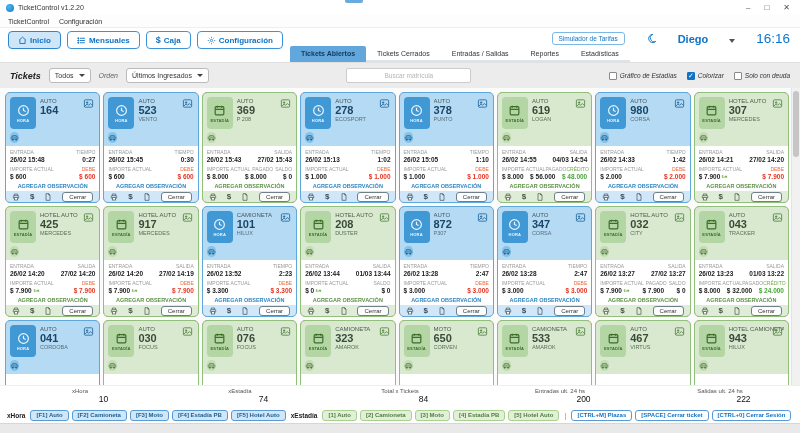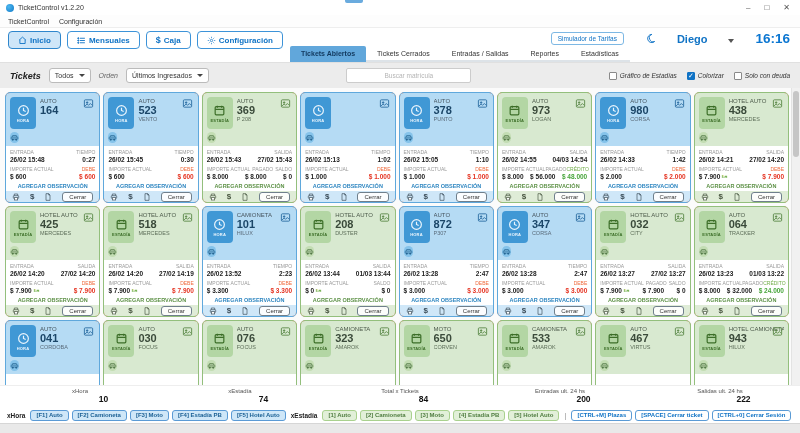--- a/index.html
+++ b/index.html
@@ -24,21 +24,21 @@
   .nav-btn { display:inline-flex; align-items:center; gap:3px; border:1px solid #3d93d8; border-radius:4px; background:#fff; color:#1073c5; font-size:8px; font-weight:bold; padding:3px 9px; height:18px; cursor:pointer; }
   .nav-btn.active { background:#cfe6f8; border-color:#2f86cc; }
   .nav-btn svg { width:9px; height:9px; }
   .nav-btn .dollar { font-size:9px; font-weight:bold; }
 
   .right-cluster { position:absolute; top:3px; right:10px; display:flex; align-items:center; gap:21px;margin-left:48px; }
   .sim-btn { border:1px solid #7db8e4; border-radius:3px; background:#fff; color:#1073c5; font-size:6.5px; padding:2px 6px; cursor:pointer; }
   .moon { width:11px; height:11px; color:#1073c5; }
   .user-name { font-size:11px; font-weight:bold; color:#1073c5; }
   .caret { width:0; height:0; border-left:3px solid transparent; border-right:3px solid transparent; border-top:4px solid #555; margin-top:5px; }
-  .clock-time { font-size:13.5px; font-weight:bold; color:#0b76d1; }
+  .clock-time { font-size:13.5px; font-weight:normal; color:#0b76d1; }
 
   .tabs { position:absolute; left:290px; bottom:0; display:flex; }
   .tab { font-size:7px; color:#333; padding:4px 11px 3px; border-bottom:2px solid #dde3e8; cursor:pointer; white-space:nowrap; }
   .tab.active { background:#61a7db; color:#12395e; font-weight:bold; border-bottom:2px solid #61a7db; border-radius:2px 2px 0 0; }
 
   
   .filterbar { height:26px; background:#ececec; display:flex; align-items:center; padding:0 10px; gap:6px; border-top:1px solid #e0e0e0; }
   .f-title { font-size:9px; font-weight:bold; font-style:italic; color:#222; margin-right:2px; }
   .f-select { display:inline-flex; align-items:center; justify-content:space-between; gap:5px; background:#fff; border:1px solid #bbb; border-radius:3px; font-size:7px; color:#333; padding:2px 5px; height:15px; cursor:pointer; }
   .f-select .sel-caret { width:0; height:0; border-left:3px solid transparent; border-right:3px solid transparent; border-top:3.5px solid #444; }
@@ -107,21 +107,21 @@
   .m-hora .cfoot { background:#cfe7f8; color:#3b4c58; }
   .m-estadia .cfoot { background:#dfecd7; color:#47543f; }
   .cfoot svg { width:8px; height:8px; cursor:pointer; }
   .cfoot .f-dollar { font-size:8px; font-weight:bold; cursor:pointer; }
   .cerrar { font-size:6px; padding:1px 6px; border:1px solid #6f7f8c; border-radius:3px; background:rgba(255,255,255,.9); color:#333; cursor:pointer; }
 
   
   .summary { height:22px; display:flex; background:#fff; border-top:1px solid #eee; }
   .sum-item { flex:1; text-align:center; padding-top:2px; }
   .sum-label { font-size:6px; color:#555; }
-  .sum-value { font-size:8.5px; font-weight:bold; color:#111;padding-left:47px; }
+  .sum-value { font-size:8.5px; font-weight:normal; color:#111;padding-left:47px; }
 
   .shortcutbar { height:16px; display:flex; align-items:center; gap:3px; padding:0 5px; background:#fff; font-size:6px; }
   .sc-group-label { font-size:6.5px; font-weight:bold; color:#222; margin:0 2px; }
   .chip { border-radius:3px; padding:1.5px 5px; font-size:6px; font-weight:bold; cursor:pointer; white-space:nowrap; }
   .chip-blue { background:#cfe7f8; border:1px solid #5b9bd5; color:#195e92; }
   .chip-green { background:#e2f0d9; border:1px solid #a9d18e; color:#4e7c3f; }
   .chip-outline { background:#fff; border:1px solid #5b9bd5; color:#1073c5; }
   .sc-sep { color:#999; font-size:8px; margin:0 2px; }
 
   .bottom-strip { flex:1; background:#e9e9e9; border-top:1px solid #d6d6d6; }
@@ -440,20 +440,25 @@
     <div class="card-head">
       <div class="card-top">
         <div class="tile">
           <svg class="icon-clock" viewBox="0 0 24 24" fill="none" stroke="currentColor" stroke-width="2.2">
                   <circle cx="12" cy="12" r="9"></circle>
                   <path d="M12 7v5l4 2"></path>
                 </svg>
 
           <span class="tile-label">HORA</span>
         </div>
+        <div class="head-mid">
+          <span class="vtype">AUTO</span>
+          <span class="vnum">278</span>
+          <span class="vmodel">ECOSPORT</span>
+        </div>
         <svg class="imgicon" viewBox="0 0 24 24" fill="none" stroke="currentColor" stroke-width="2">
                 <rect x="3" y="4" width="18" height="16" rx="2"></rect>
                 <circle cx="9" cy="10" r="1.6" fill="currentColor"></circle>
                 <path d="M4 18l5-5 3 3 4-4 4 4"></path>
               </svg>
       </div>
       <button class="carbar">
         <svg viewBox="0 0 24 24" fill="currentColor" stroke="currentColor" stroke-width="1.8">
                 <path d="M5.5 11l1.6-4.2h9.8L18.5 11" fill="none"></path>
                 <rect x="3" y="11" width="18" height="5" rx="1.8" fill="none"></rect>
@@ -575,21 +580,21 @@
         <div class="tile">
 
           <svg class="icon-cal" viewBox="0 0 24 24" fill="none" stroke="currentColor" stroke-width="2.2">
                   <rect x="4" y="5" width="16" height="15" rx="2"></rect>
                   <path d="M8 3v4M16 3v4M4 10h16"></path>
                 </svg>
           <span class="tile-label">ESTADÍA</span>
         </div>
         <div class="head-mid">
           <span class="vtype">AUTO</span>
-          <span class="vnum">973</span>
+          <span class="vnum">619</span>
           <span class="vmodel">LOGAN</span>
         </div>
         <svg class="imgicon" viewBox="0 0 24 24" fill="none" stroke="currentColor" stroke-width="2">
                 <rect x="3" y="4" width="18" height="16" rx="2"></rect>
                 <circle cx="9" cy="10" r="1.6" fill="currentColor"></circle>
                 <path d="M4 18l5-5 3 3 4-4 4 4"></path>
               </svg>
       </div>
       <button class="carbar">
         <svg viewBox="0 0 24 24" fill="currentColor" stroke="currentColor" stroke-width="1.8">
@@ -713,21 +718,21 @@
         <div class="tile">
 
           <svg class="icon-cal" viewBox="0 0 24 24" fill="none" stroke="currentColor" stroke-width="2.2">
                   <rect x="4" y="5" width="16" height="15" rx="2"></rect>
                   <path d="M8 3v4M16 3v4M4 10h16"></path>
                 </svg>
           <span class="tile-label">ESTADÍA</span>
         </div>
         <div class="head-mid">
           <span class="vtype">HOTEL AUTO</span>
-          <span class="vnum">438</span>
+          <span class="vnum">307</span>
           <span class="vmodel">MERCEDES</span>
         </div>
         <svg class="imgicon" viewBox="0 0 24 24" fill="none" stroke="currentColor" stroke-width="2">
                 <rect x="3" y="4" width="18" height="16" rx="2"></rect>
                 <circle cx="9" cy="10" r="1.6" fill="currentColor"></circle>
                 <path d="M4 18l5-5 3 3 4-4 4 4"></path>
               </svg>
       </div>
       <button class="carbar">
         <svg viewBox="0 0 24 24" fill="currentColor" stroke="currentColor" stroke-width="1.8">
@@ -857,21 +862,21 @@
         <div class="tile">
 
           <svg class="icon-cal" viewBox="0 0 24 24" fill="none" stroke="currentColor" stroke-width="2.2">
                   <rect x="4" y="5" width="16" height="15" rx="2"></rect>
                   <path d="M8 3v4M16 3v4M4 10h16"></path>
                 </svg>
           <span class="tile-label">ESTADÍA</span>
         </div>
         <div class="head-mid">
           <span class="vtype">HOTEL AUTO</span>
-          <span class="vnum">518</span>
+          <span class="vnum">917</span>
           <span class="vmodel">MERCEDES</span>
         </div>
         <svg class="imgicon" viewBox="0 0 24 24" fill="none" stroke="currentColor" stroke-width="2">
                 <rect x="3" y="4" width="18" height="16" rx="2"></rect>
                 <circle cx="9" cy="10" r="1.6" fill="currentColor"></circle>
                 <path d="M4 18l5-5 3 3 4-4 4 4"></path>
               </svg>
       </div>
       <button class="carbar">
         <svg viewBox="0 0 24 24" fill="currentColor" stroke="currentColor" stroke-width="1.8">
@@ -1280,21 +1285,21 @@
         <div class="tile">
 
           <svg class="icon-cal" viewBox="0 0 24 24" fill="none" stroke="currentColor" stroke-width="2.2">
                   <rect x="4" y="5" width="16" height="15" rx="2"></rect>
                   <path d="M8 3v4M16 3v4M4 10h16"></path>
                 </svg>
           <span class="tile-label">ESTADÍA</span>
         </div>
         <div class="head-mid">
           <span class="vtype">AUTO</span>
-          <span class="vnum">064</span>
+          <span class="vnum">043</span>
           <span class="vmodel">TRACKER</span>
         </div>
         <svg class="imgicon" viewBox="0 0 24 24" fill="none" stroke="currentColor" stroke-width="2">
                 <rect x="3" y="4" width="18" height="16" rx="2"></rect>
                 <circle cx="9" cy="10" r="1.6" fill="currentColor"></circle>
                 <path d="M4 18l5-5 3 3 4-4 4 4"></path>
               </svg>
       </div>
       <button class="carbar">
         <svg viewBox="0 0 24 24" fill="currentColor" stroke="currentColor" stroke-width="1.8">

